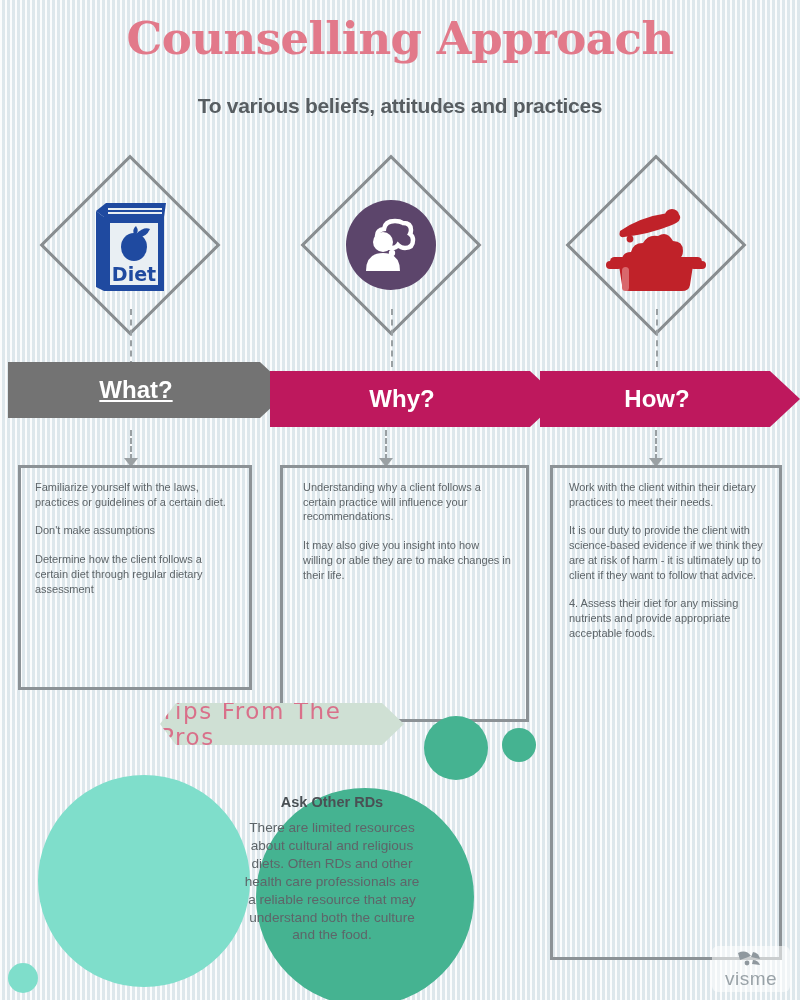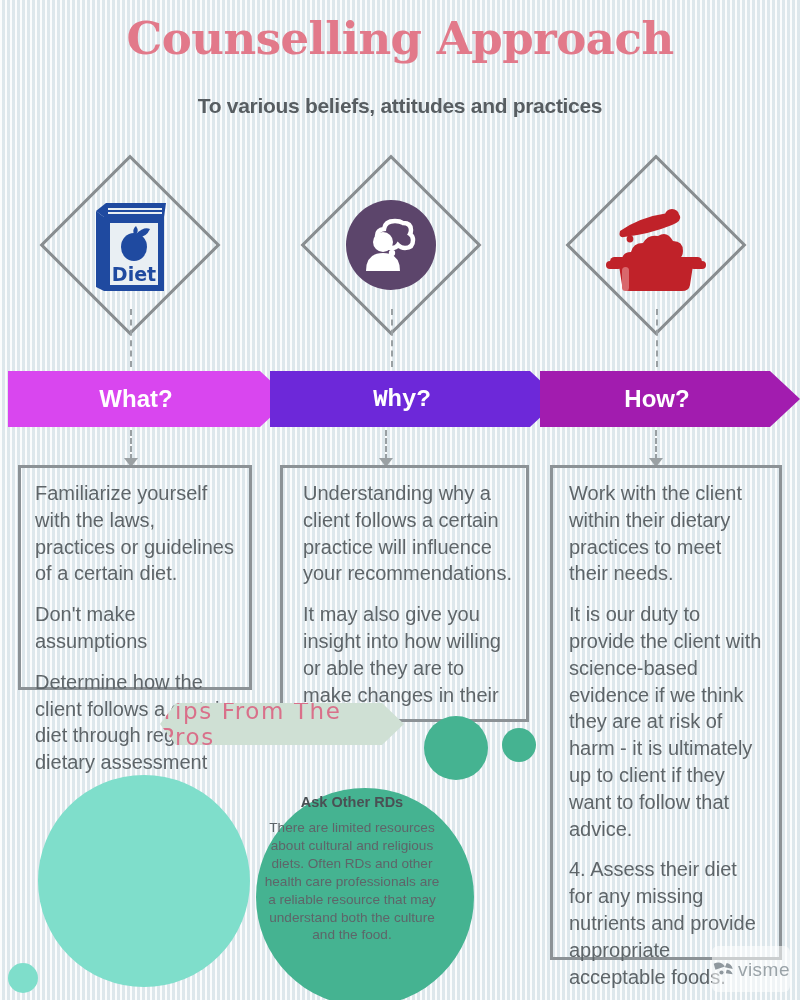--- a/index.html
+++ b/index.html
@@ -74,21 +74,21 @@
     padding-right:26px;box-sizing:border-box;
   }
 
   
   .cbox{
     position:absolute;
     border:3px solid #8c9296;
     box-sizing:border-box;
     padding:12px 14px 4px 14px;
     color:#5e6569;
-    font-size:20px;
+    font-size:11px;
     line-height:1.34;
     background:transparent;
   }
   .cbox p{margin:0 0 14px 0;}
   .cbox p:last-child{margin-bottom:0;}
   .cbox .ital{}
   .cbox .tight{margin-bottom:0;}
 
   
   .tips-banner{
@@ -116,21 +116,21 @@
     font-weight:bold;color:#4a5054;
     display:block;
   }
 
   
   .visme{
     position:absolute;right:10px;bottom:8px;
     width:78px;height:46px;
     background:rgba(255,255,255,0.55);
     border-radius:6px;
-    display:flex;flex-direction:row;
+    display:flex;flex-direction:column;
     align-items:center;justify-content:center;
     z-index:9;
   }
   .visme span{
     font-size:19px;color:#9aa3a8;letter-spacing:0.5px;line-height:1;
     margin-top:1px;
   }
 </style>
 </head>
 <body>
@@ -191,27 +191,27 @@
         <path d="M12 60 L88 60 L84 86 q-1 6 -8 6 L24 92 q-7 0 -8 -6 Z"></path>
         <rect x="4" y="58" width="92" height="9" rx="4.5"></rect>
         <rect x="0" y="62" width="16" height="8" rx="4"></rect>
         <rect x="84" y="62" width="16" height="8" rx="4"></rect>
         <rect x="16" y="68" width="7" height="24" rx="3.5" fill="#d9686c"></rect>
       </g>
     </svg>
   </div>
   <div class="dash-v" style="left:656px;top:309px;height:58px;"></div>
 
-  <div class="chevron" style="left:8px;top:371px;width:282px;background:#d946ef;">
+  <div class="chevron" style="left:8px;top:362px;width:282px;background:#737373;text-decoration:underline;">
     <span>What?</span>
   </div>
-  <div class="chevron" style="left:270px;top:371px;width:290px;background:#6d28d9;font-family:Liberation Mono, monospace;">
+  <div class="chevron" style="left:270px;top:371px;width:290px;background:#be185d;">
     <span>Why?</span>
   </div>
-  <div class="chevron" style="left:540px;top:371px;width:260px;background:#a21caf;">
+  <div class="chevron" style="left:540px;top:371px;width:260px;background:#be185d;">
     <span>How?</span>
   </div>
 
   <div class="dash-v" style="left:130px;top:430px;height:30px;"></div>
   <div class="arrowhead" style="left:124px;top:458px;"></div>
   <div class="dash-v" style="left:385px;top:430px;height:30px;"></div>
   <div class="arrowhead" style="left:379px;top:458px;"></div>
   <div class="dash-v" style="left:655px;top:430px;height:30px;"></div>
   <div class="arrowhead" style="left:649px;top:458px;"></div>
 
@@ -237,21 +237,21 @@
   <div class="circ" style="left:8px;top:963px;width:30px;height:30px;background:#7fdecb;z-index:1;"></div>
 
   <div class="circ" style="left:38px;top:775px;width:212px;height:212px;background:#7fdecb;z-index:2;"></div>
   <div class="circ" style="left:256px;top:788px;width:218px;height:218px;background:#45b391;z-index:3;"></div>
 
   <div class="tips-banner" style="left:160px;top:703px;width:244px;">
     <span>Tips From The Pros</span>
   </div>
 
 
-  <div class="circ-text" style="left:264px;top:793px;width:176px;font-size:13.6px;line-height:1.32;">
+  <div class="circ-text" style="left:244px;top:793px;width:176px;font-size:13.6px;line-height:1.32;">
     <span class="circ-title" style="font-size:14.5px;line-height:1.3;margin-bottom:7px;">Ask Other RDs</span>
     <span>There are limited resources about cultural and religious diets.  Often RDs and other health care professionals are a reliable resource that may understand both the culture and the food.</span>
   </div>
 
   <div class="visme">
     <svg width="30" height="18" viewBox="0 0 30 18">
       <path d="M2 3 q8 -4 13 3 L4 10 Z" fill="#8f989e"></path>
       <path d="M17 2 q6 1 7 7 l-9 -2 Z" fill="#8f989e"></path>
       <path d="M17 10 q5 0 7 5 l-8 -1 Z" fill="#8f989e"></path>
       <circle cx="11" cy="13" r="2.4" fill="#8f989e"></circle>

